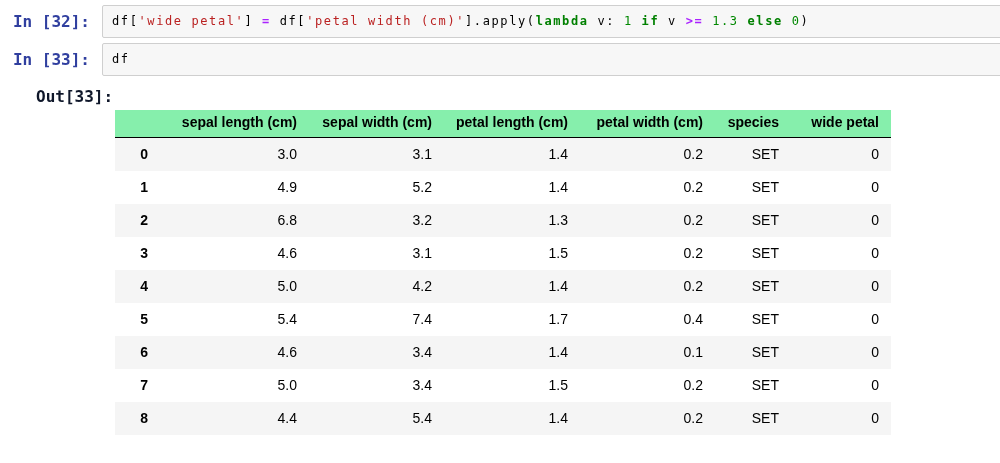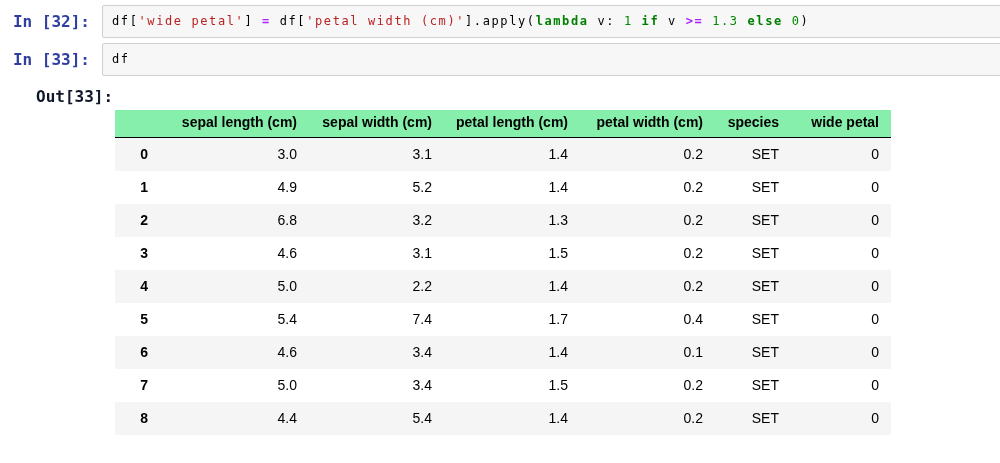--- a/index.html
+++ b/index.html
@@ -168,21 +168,21 @@
                 <td>4.6</td>
                 <td>3.1</td>
                 <td>1.5</td>
                 <td>0.2</td>
                 <td>SET</td>
                 <td>0</td>
               </tr>
               <tr>
                 <th>4</th>
                 <td>5.0</td>
-                <td>2.2</td>
+                <td>4.2</td>
                 <td>1.4</td>
                 <td>0.2</td>
                 <td>SET</td>
                 <td>0</td>
               </tr>
               <tr>
                 <th>5</th>
                 <td>5.4</td>
                 <td>7.4</td>
                 <td>1.7</td>

